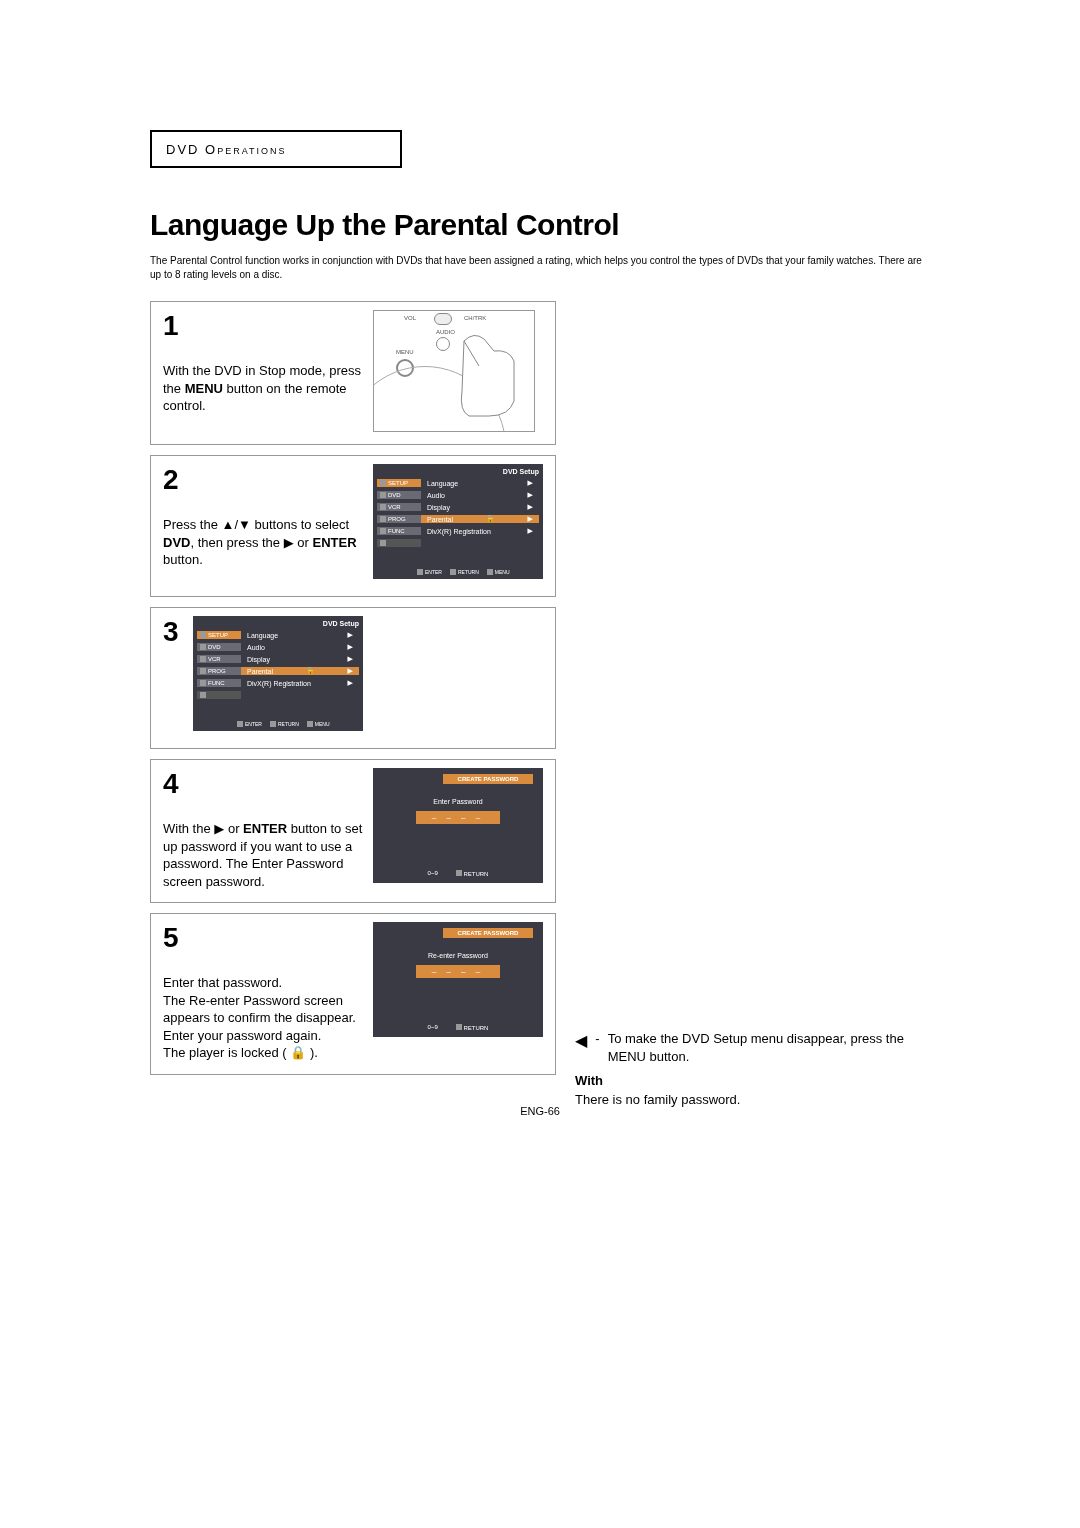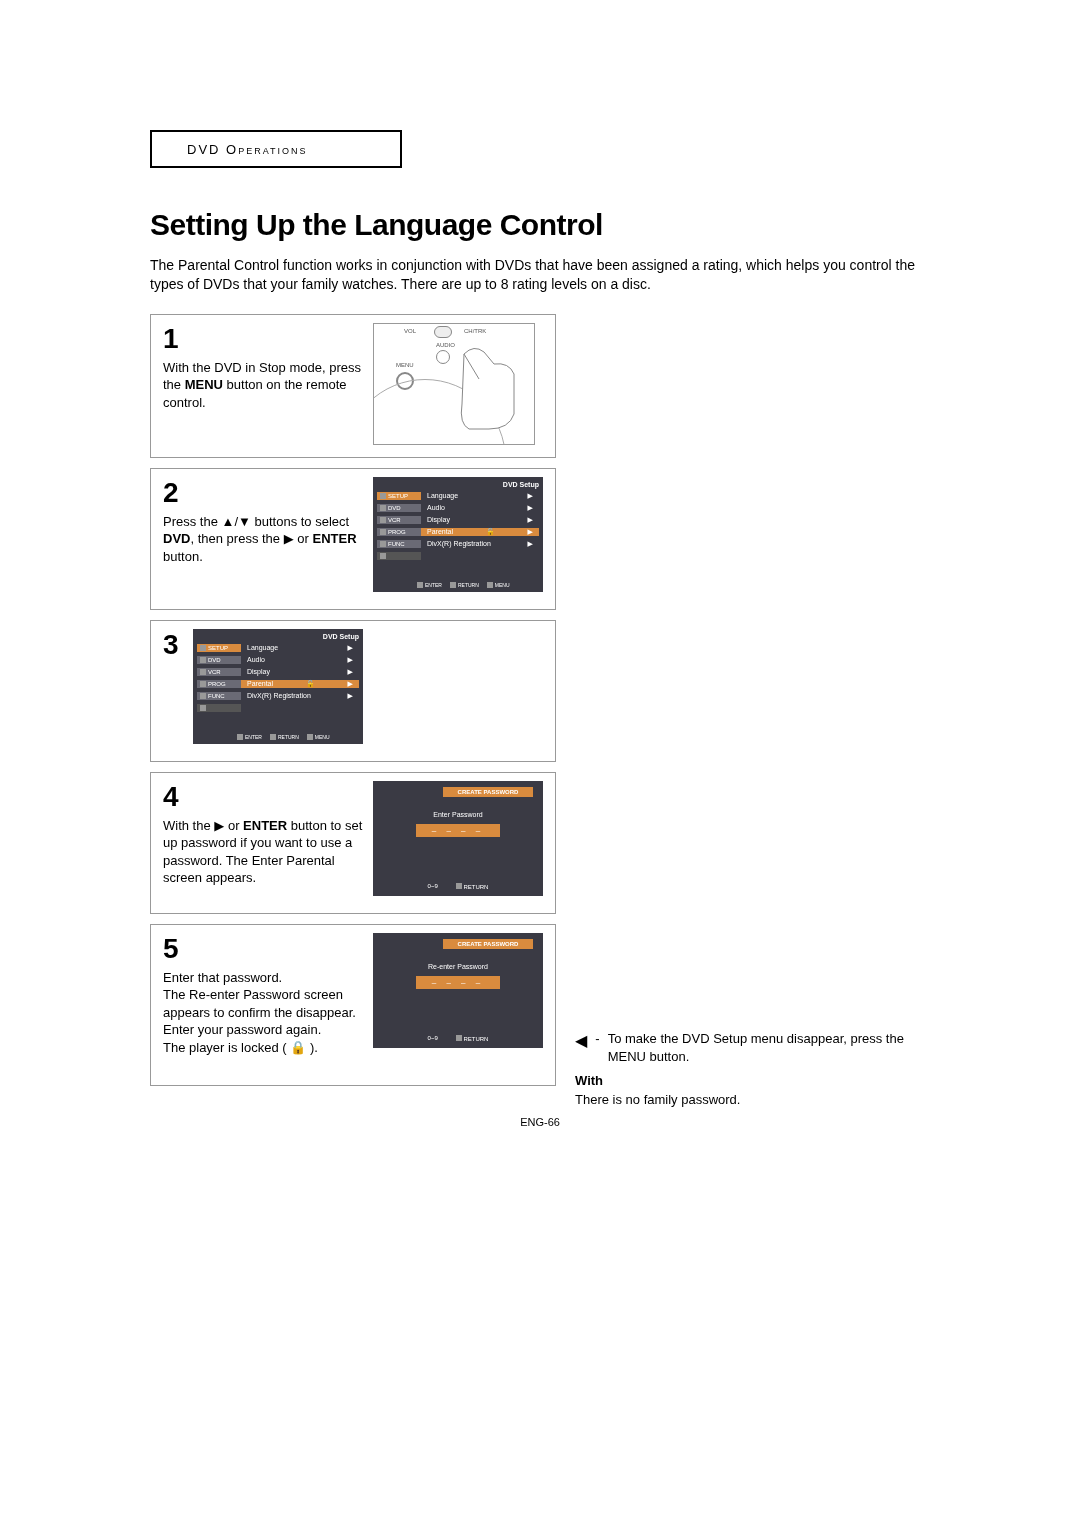--- a/index.html
+++ b/index.html
@@ -17,31 +17,30 @@
   .header-box {
     border: 2px solid #000;
     padding: 8px 14px;
     width: 220px;
     margin-bottom: 40px;
   }
   .header-text {
     font-size: 13px;
     letter-spacing: 2px;
     font-variant: small-caps;
-    margin-left: 21px;
   }
   h1 {
     font-size: 30px;
     font-weight: bold;
     margin: 0 0 12px 0;
     letter-spacing: -0.5px;
     font-family: Arial, Helvetica, sans-serif;
   }
   .intro {
-    font-size: 14px;
+    font-size: 10px;
     line-height: 1.35;
     margin-bottom: 20px;
   }
   .step-box {
     border: 1px solid #999;
     padding: 8px 12px 12px 12px;
     margin-bottom: 10px;
     width: 380px;
     display: flex;
     align-items: flex-start;
@@ -52,20 +51,21 @@
     font-size: 28px;
     font-weight: bold;
     font-family: Arial Black, Arial, sans-serif;
     width: 20px;
   }
   .step-text {
     font-size: 13px;
     line-height: 1.35;
     flex: 1;
     padding-top: 28px;
+    margin-top: 16px;
   }
   .step-graphic {
     width: 170px;
     flex-shrink: 0;
   }
   .remote-img {
     width: 160px;
     height: 120px;
     border: 1px solid #999;
     position: relative;
@@ -224,21 +224,21 @@
 </style>
 </head>
 <body>
 
 <div class="page">
 
   <div class="header-box">
     <span class="header-text">DVD Operations</span>
   </div>
 
-  <h1>Setting Up the Language Control</h1>
+  <h1>Language Up the Parental Control</h1>
 
   <p class="intro">The Parental Control function works in conjunction with DVDs that have been assigned a rating, which helps you control the types of DVDs that your family watches. There are up to 8 rating levels on a disc.</p>
 
   <div class="step-box">
     <div>
       <div class="step-num">1</div>
       <div class="step-text" style="padding-top:4px;">
         <span>With the DVD in Stop mode, press the </span><b>MENU</b><span> button on the remote control.</span>
       </div>
     </div>
@@ -423,21 +423,21 @@
             </span>
         </div>
       </div>
     </div>
   </div>
 
   <div class="step-box">
     <div>
       <div class="step-num">4</div>
       <div class="step-text" style="padding-top:4px;">
-        <span>With the ▶ or </span><b>ENTER</b><span> button to set up password if you want to use a password. The Enter Parental screen appears.</span>
+        <span>With the ▶ or </span><b>ENTER</b><span> button to set up password if you want to use a password. The Enter Password screen password.</span>
       </div>
     </div>
     <div class="step-graphic">
       <div class="pw-screen">
         <div class="pw-title">CREATE PASSWORD</div>
         <div class="pw-label">Enter Password</div>
         <div class="pw-field">– – – –</div>
         <div class="pw-footer">
           <span>0~9</span>
           <span><span class="tiny-icon"></span> <span>RETURN</span></span>

